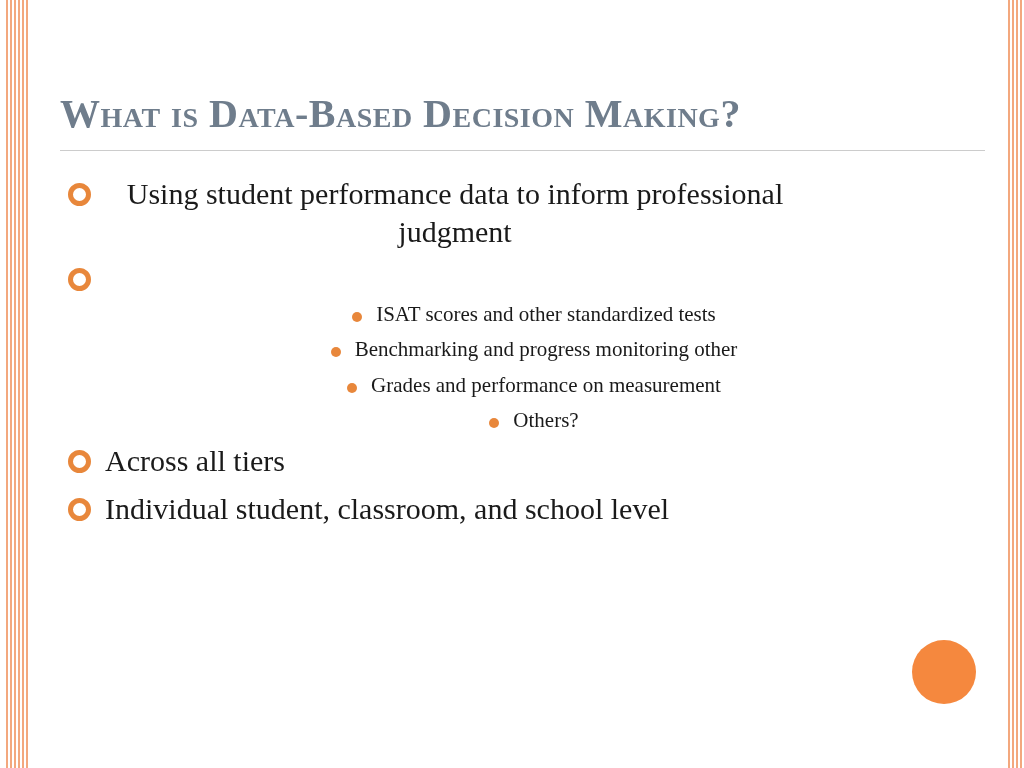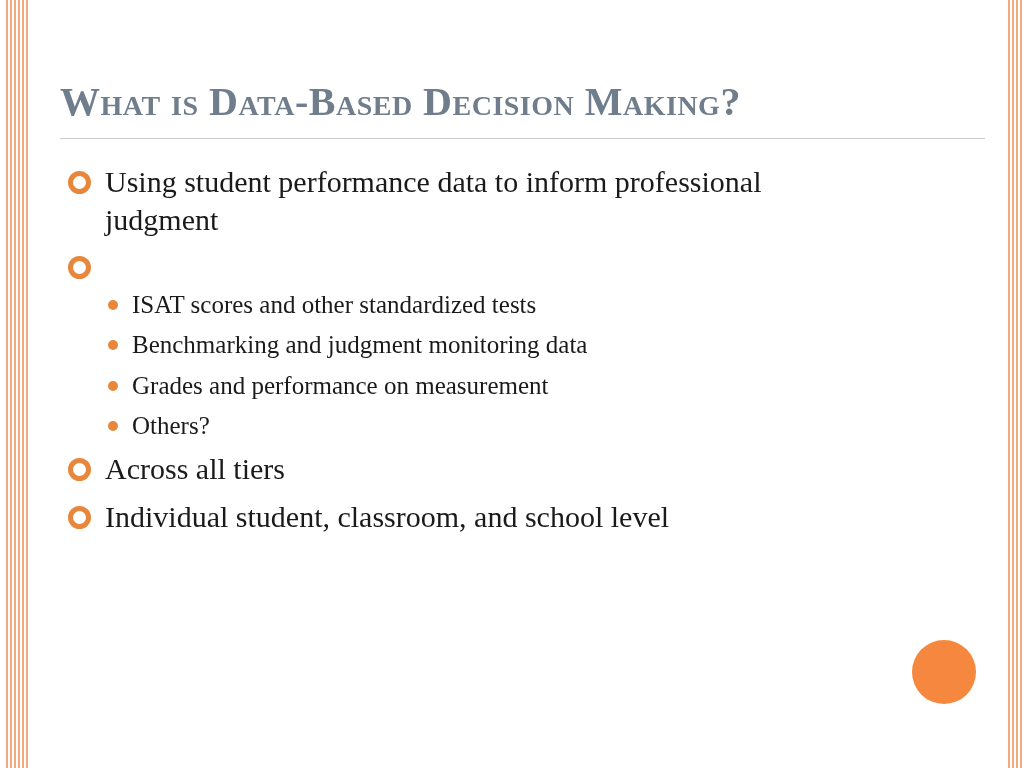--- a/index.html
+++ b/index.html
@@ -26,21 +26,21 @@
       #f3a87e 0px, #f3a87e 2px,
       #ffffff 2px, #ffffff 4px
     );
   }
   .stripe-left  { left: 6px;  width: 24px; }
   .stripe-right { right: 0px; width: 16px; }
 
   .content {
     position: absolute;
     left: 60px;
-    top: 80px;
+    top: 92px;
     width: 900px;
   }
   .title {
     margin: 0;
     font-variant: small-caps;
     font-weight: 600;
     font-size: 40px;
     line-height: 1.1;
     letter-spacing: 0.5px;
     color: #6f7d8c;
@@ -59,36 +59,38 @@
   }
   li.bullet-l1 {
     display: flex;
     align-items: flex-start;
     margin: 0 0 10px 8px;
     font-size: 30px;
     line-height: 1.25;
   }
   li.bullet-l1 .btext {
     max-width: 700px;
+    text-align: center;
   }
   .ring {
     flex: 0 0 auto;
     width: 13px;
     height: 13px;
     border: 5px solid #e8873b;
     border-radius: 50%;
     margin: 8px 14px 0 0;
     background: #ffffff;
   }
   li.bullet-l2 {
     display: flex;
     align-items: flex-start;
     margin: 0 0 9px 48px;
-    font-size: 25px;
+    font-size: 21px;
     line-height: 1.25;
+    justify-content: center;
   }
   .dot {
     flex: 0 0 auto;
     width: 10px;
     height: 10px;
     border-radius: 50%;
     background: #e8873b;
     margin: 11px 14px 0 0;
   }
   .gap-before { margin-top: 48px; }
@@ -127,21 +129,21 @@
         <span class="ring"></span>
       </li>
 
       <li class="bullet-l2">
         <span class="dot"></span>
         <span class="btext">ISAT scores and other standardized tests</span>
       </li>
 
       <li class="bullet-l2">
         <span class="dot"></span>
-        <span class="btext">Benchmarking and judgment monitoring data</span>
+        <span class="btext">Benchmarking and progress monitoring other</span>
       </li>
 
       <li class="bullet-l2">
         <span class="dot"></span>
         <span class="btext">Grades and performance on measurement</span>
       </li>
 
 
       <li class="bullet-l2">
         <span class="dot"></span>

